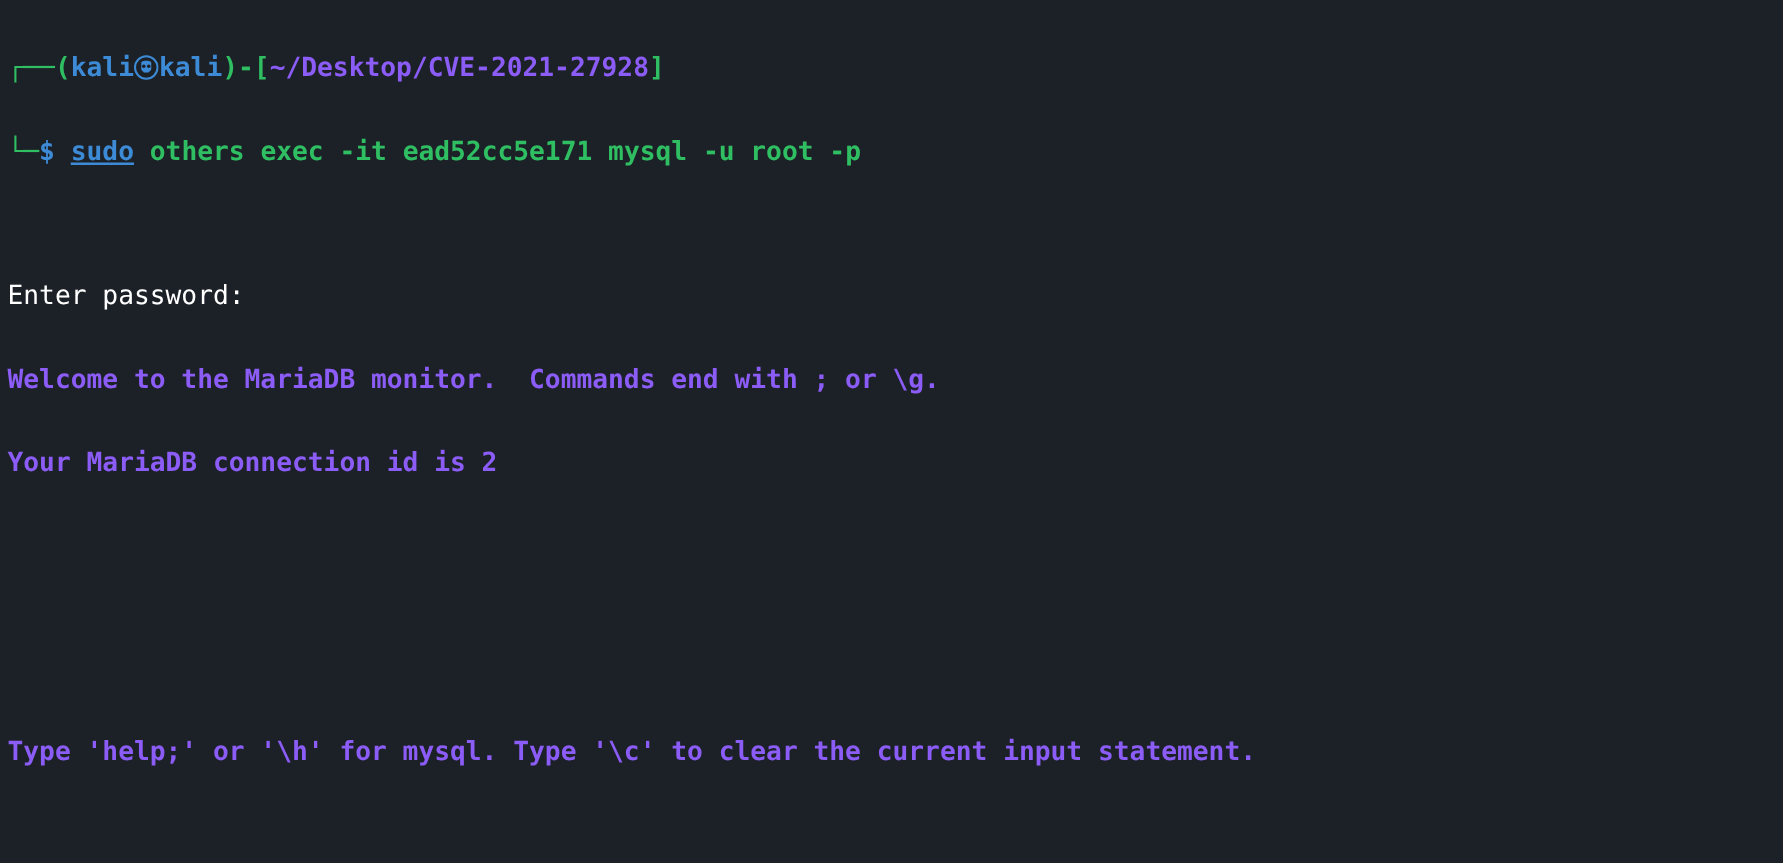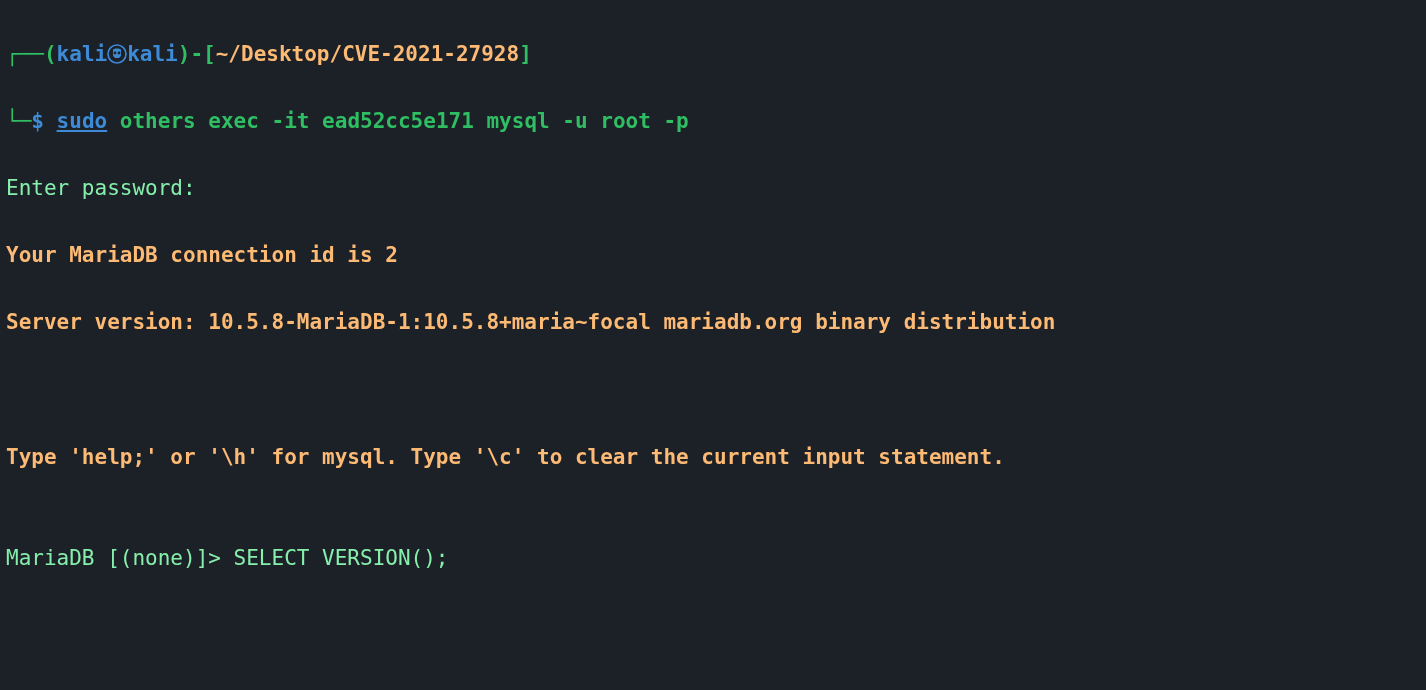--- a/index.html
+++ b/index.html
@@ -13,41 +13,41 @@
     width: 1426px;
     height: 690px;
     overflow: hidden;
   }
   .term {
     padding: 4px 6px;
     white-space: pre;
   }
   .blue   { color: #3d8bd7; font-weight: bold; text-align: center; }
   .green  { color: #2fbf62; font-weight: bold; }
-  .white  { color: #86efac; }
-  .bold   { font-weight: bold; color: #fdba74; }
+  .white  { color: #ffffff; margin-top: 48px; }
+  .bold   { font-weight: bold; color: #8b5cf6; }
   .sudo   { color: #3d8bd7; font-weight: bold; text-decoration: underline; margin-top: 48px; }
   svg.skull {
     vertical-align: -3px;
   }
 </style>
 </head>
 <body>
 
 <div class="term">
 <div><span class="green">┌──</span><span class="green">(</span><span class="blue">kali</span><svg class="skull" width="20" height="20" viewBox="0 0 20 20">
         <circle cx="10" cy="10" r="9" fill="none" stroke="#3d8bd7" stroke-width="1.6"></circle>
         <path d="M6 6 C6 4 14 4 14 6 L14 11 C14 13 12 13 12 14 L8 14 C8 13 6 13 6 11 Z" fill="#3d8bd7"></path>
         <circle cx="8" cy="9" r="1.4" fill="#1c2128"></circle>
         <circle cx="12" cy="9" r="1.4" fill="#1c2128"></circle>
       </svg><span class="blue">kali</span><span class="green">)</span><span class="green">-</span><span class="green">[</span><span class="bold">~/Desktop/CVE-2021-27928</span><span class="green">]</span></div>
 <div><span class="green">└─</span><span class="blue">$ </span><span class="sudo">sudo</span><span class="green"> others exec -it ead52cc5e171 mysql -u root -p</span></div>
 <div class="white">Enter password:</div>
+<div class="bold">Welcome to the MariaDB monitor.  Commands end with ; or \g.</div>
 <div class="bold">Your MariaDB connection id is 2</div>
-<div class="bold">Server version: 10.5.8-MariaDB-1:10.5.8+maria~focal mariadb.org binary distribution</div>
 <div class="white"></div>
 <div class="white"></div>
 <div class="bold">Type 'help;' or '\h' for mysql. Type '\c' to clear the current input statement.</div>
 <div class="white"></div>
 <div class="white">MariaDB [(none)]&gt; SELECT VERSION();</div>
 
 
 
 
 

